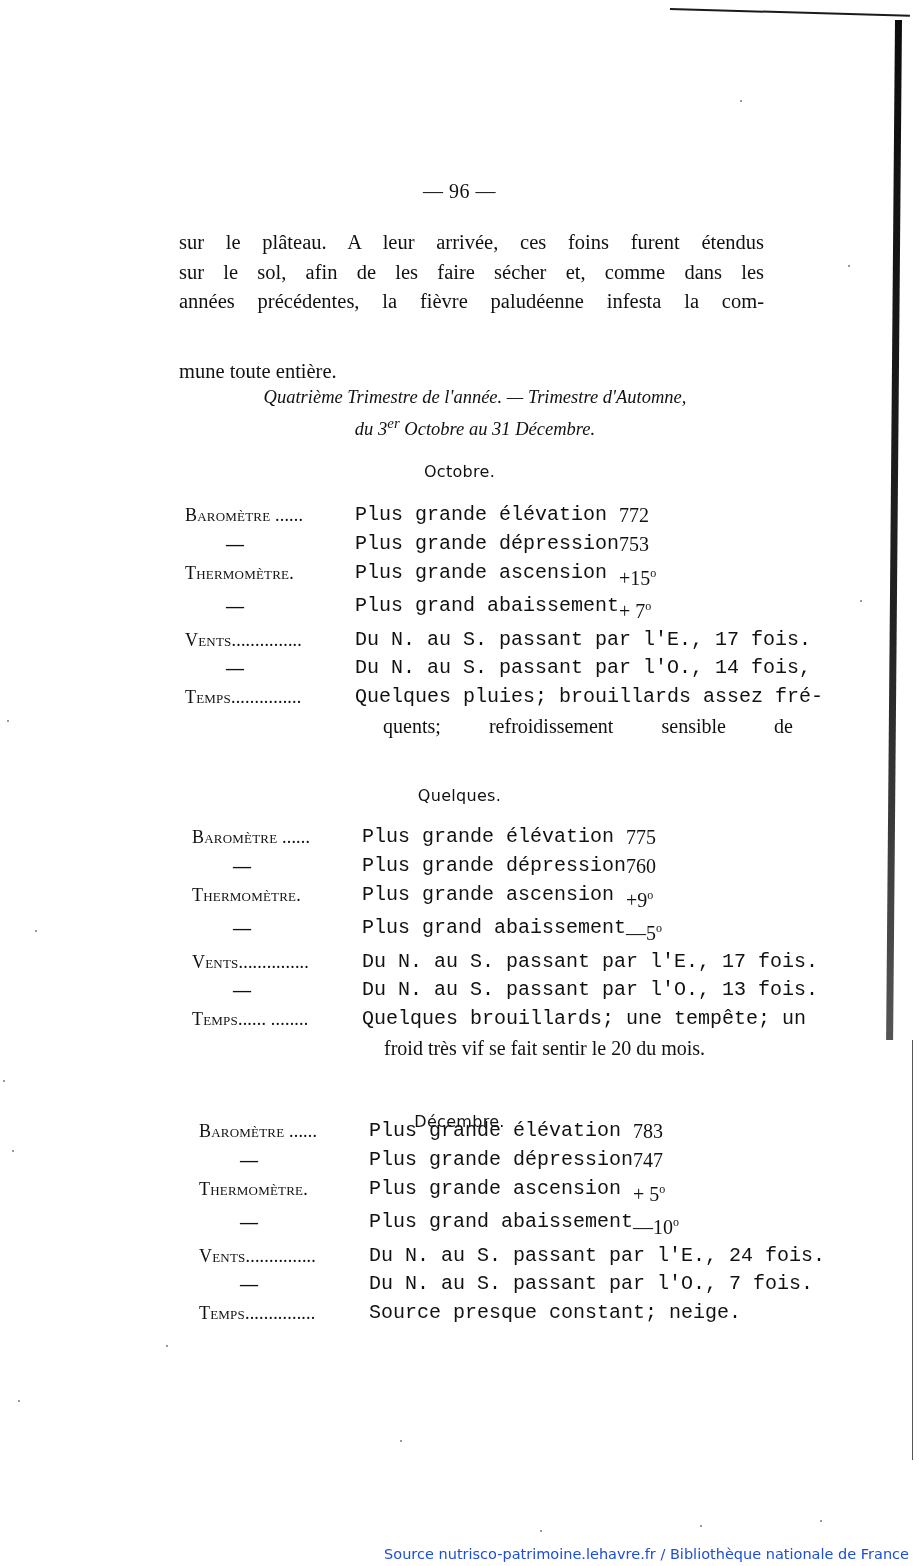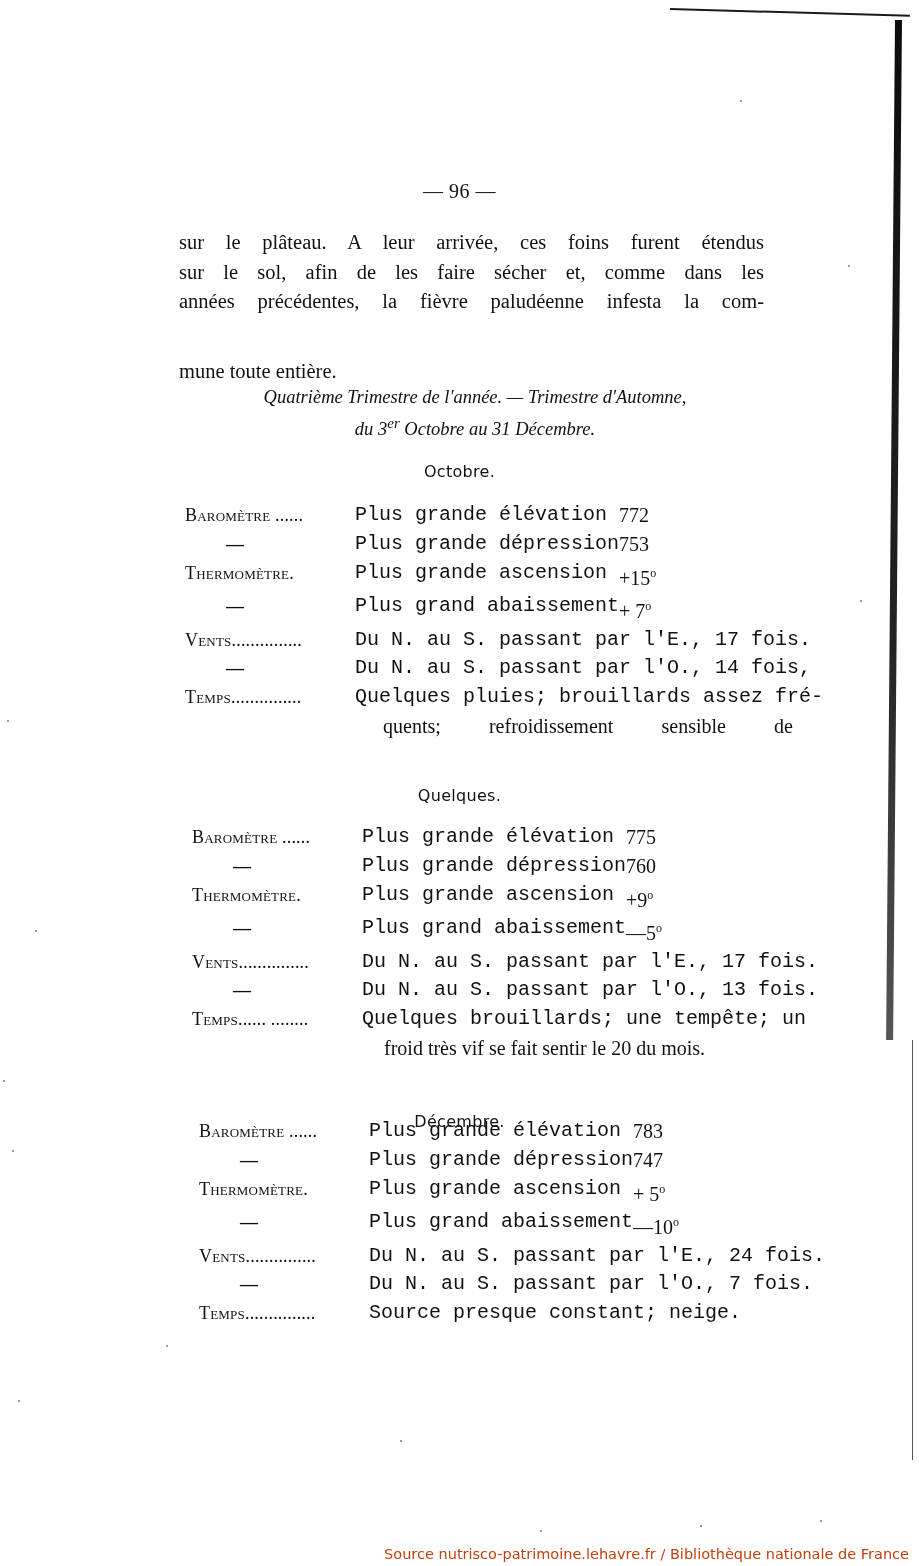--- a/index.html
+++ b/index.html
@@ -119,21 +119,21 @@
       padding-left: 198px;
       white-space: nowrap;
     }
     .obs-desc-wide { width: 425px; text-align: justify; text-align-last: justify; display: inline-block; }
     .footer-source {
       position: absolute;
       right: 10px;
       bottom: 4px;
       font-family: "DejaVu Sans", sans-serif;
       font-size: 14.5px;
-      color: #c2410c;
+      color: #1d4ed8;
     }
     .speck {
       position: absolute;
       width: 2px;
       height: 2px;
       background: #777;
       border-radius: 1px;
     }
   </style>
 </head>

